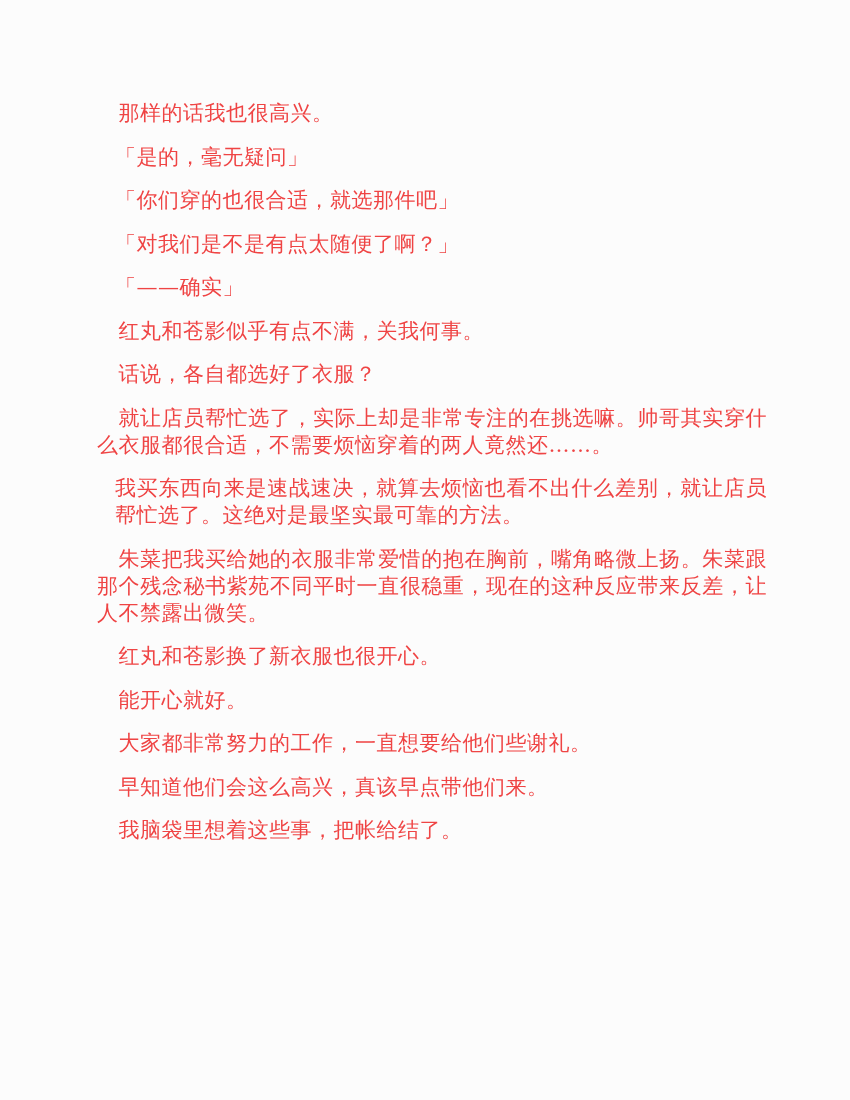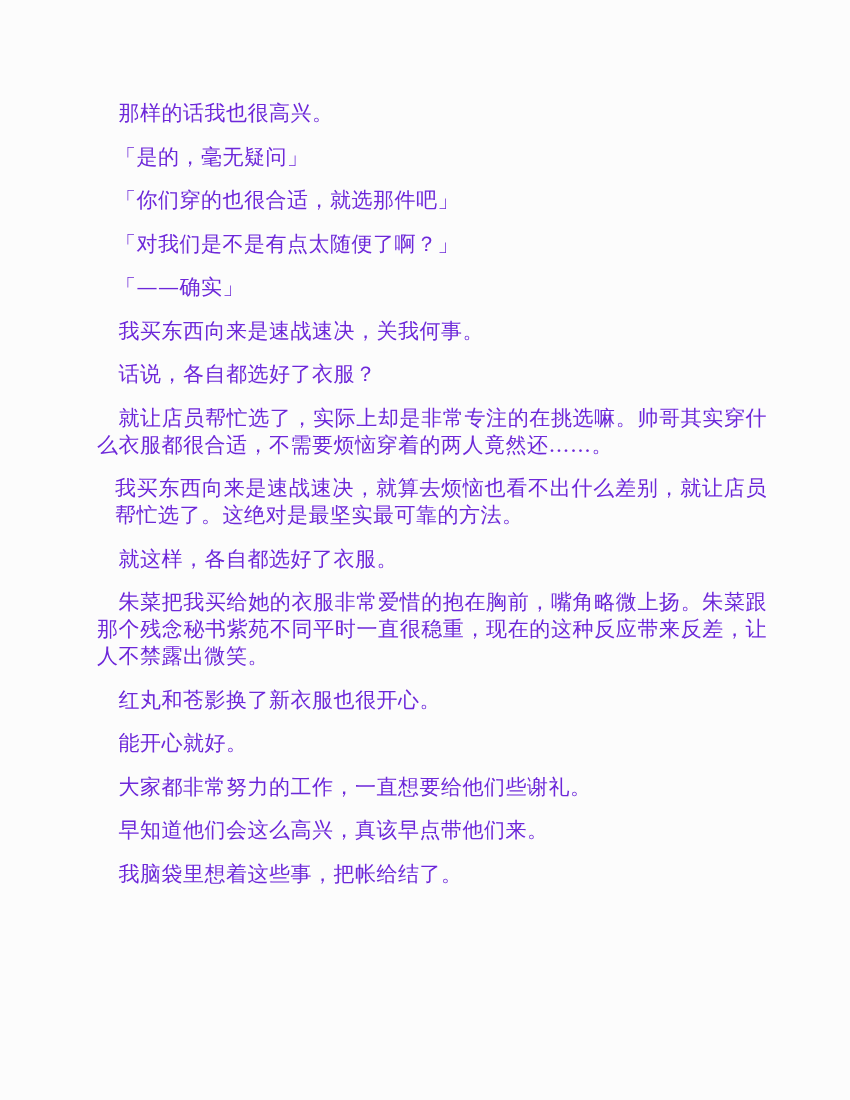--- a/index.html
+++ b/index.html
@@ -18,21 +18,21 @@
     position: absolute;
     left: 97px;
     top: 100px;
     width: 670px;
   }
   .para {
     margin: 0 0 16.5px 0;
     font-size: 21px;
     line-height: 27px;
     letter-spacing: 0.5px;
-    color: #6d28d9;
+    color: #ef4444;
     text-align: justify;
     text-justify: inter-ideograph;
     word-break: break-all;
   }
   .para.narration-indent {
     text-indent: 21.5px;
   }
   .para.narration-flush,
   .para.quote {
     text-indent: 0;
@@ -42,24 +42,23 @@
 </head>
 <body style="background: rgb(252, 252, 252);">
 
 <main class="page" style="color: rgb(47, 47, 47);">
 
 <p class="para narration-indent">那样的话我也很高兴。</p>
     <p class="para quote">「是的，毫无疑问」</p>
     <p class="para quote">「你们穿的也很合适，就选那件吧」</p>
     <p class="para quote">「对我们是不是有点太随便了啊？」</p>
     <p class="para quote">「——确实」</p>
-    <p class="para narration-indent">我买东西向来是速战速决，关我何事。</p>
+    <p class="para narration-indent">红丸和苍影似乎有点不满，关我何事。</p>
     <p class="para narration-indent">话说，各自都选好了衣服？</p>
     <p class="para narration-indent">就让店员帮忙选了，实际上却是非常专注的在挑选嘛。帅哥其实穿什么衣服都很合适，不需要烦恼穿着的两人竟然还……。</p>
     <p class="para narration-flush">我买东西向来是速战速决，就算去烦恼也看不出什么差别，就让店员帮忙选了。这绝对是最坚实最可靠的方法。</p>
-    <p class="para narration-indent">就这样，各自都选好了衣服。</p>
     <p class="para narration-indent">朱菜把我买给她的衣服非常爱惜的抱在胸前，嘴角略微上扬。朱菜跟那个残念秘书紫苑不同平时一直很稳重，现在的这种反应带来反差，让人不禁露出微笑。</p>
     <p class="para narration-indent">红丸和苍影换了新衣服也很开心。</p>
     <p class="para narration-indent">能开心就好。</p>
     <p class="para narration-indent">大家都非常努力的工作，一直想要给他们些谢礼。</p>
     <p class="para narration-indent">早知道他们会这么高兴，真该早点带他们来。</p>
     <p class="para narration-indent">我脑袋里想着这些事，把帐给结了。</p>
   </main>
 
 </body></html>

